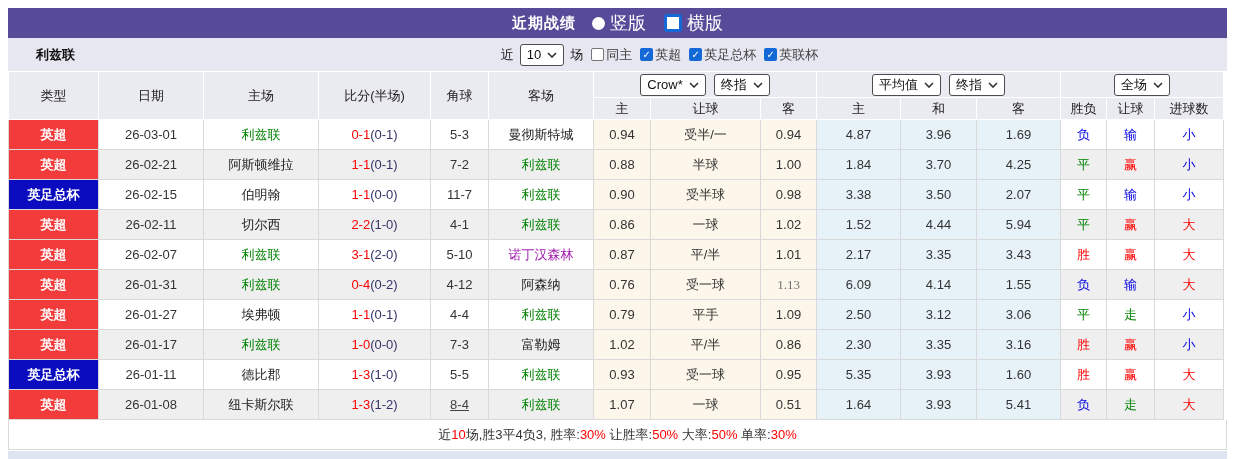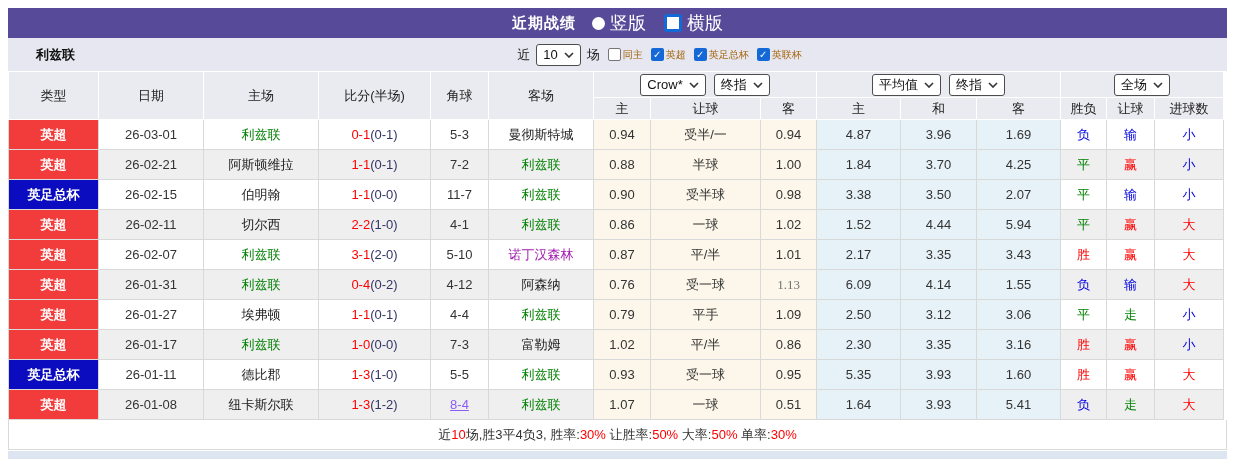--- a/index.html
+++ b/index.html
@@ -19,21 +19,21 @@
   
   .filterbar{height:33px;background:#e7e7f1;position:relative;display:flex;align-items:center;}
   .team-name{position:absolute;left:28px;font-size:13px;font-weight:bold;color:#111;}
   .filter-controls{margin:0 auto;transform:translateX(42px);display:flex;align-items:center;font-size:13px;color:#222;}
   .sel{display:inline-flex;align-items:center;gap:6px;background:#fff;border:1px solid #4d4d4d;
        border-radius:3px;padding:1px 6px;height:18px;font-size:13px;color:#111;cursor:pointer;white-space:nowrap;}
   .cb{width:13px;height:13px;box-sizing:border-box;display:inline-flex;align-items:center;justify-content:center;
       margin:0 2px 0 8px;border-radius:2px;cursor:pointer;}
   .cb.on{background:#1569d6;color:#fff;font-size:10px;font-weight:bold;}
   .cb.off{background:#fff;border:1px solid #767676;}
-  .cb-label{font-size:10px;color:#a16207;font-family:Liberation Mono, monospace;}
+  .cb-label{font-size:13px;color:#404040;font-family:Liberation Mono, monospace;}
   .spc{width:6px;display:inline-block;}
 
   
   table{width:1215px;border-collapse:collapse;table-layout:fixed;font-size:13px;}
   thead th{background:#eaeaf1;border:1px solid #fff;font-weight:normal;color:#222;padding:0;}
   thead tr.h1 th{height:25px;}
   thead tr.h2 th{height:21px;}
   .group-selects{display:flex;align-items:center;justify-content:center;gap:8px;}
   tbody td{border:1px solid #d9d9d9;text-align:center;height:29px;padding:0;color:#333;overflow:hidden;white-space:nowrap;}
   tr.odd td{background:#fff;}
@@ -326,21 +326,21 @@
           <td class="avgcol"><span style="color: rgb(51, 51, 51);">1.60</span></td>
           <td><span style="color: rgb(255, 0, 0);">胜</span></td>
           <td><span style="color: rgb(255, 0, 0);">赢</span></td>
           <td><span style="color: rgb(255, 0, 0);">大</span></td>
         </tr>
         <tr class="even">
           <td class="badge" style="background: rgb(242, 60, 60);">英超</td>
           <td><span style="color: rgb(51, 51, 51);">26-01-08</span></td>
           <td><span style="color: rgb(34, 34, 34);">纽卡斯尔联</span></td>
           <td><span style="color: rgb(255, 0, 0);">1-3</span><span style="color: rgb(51, 51, 102);">(1-2)</span></td>
-          <td><span style="color: #8b5cf6; text-decoration: underline;">8-4</span></td>
+          <td><span style="color: #404040; text-decoration: underline;">8-4</span></td>
           <td><span style="color: rgb(0, 128, 0);">利兹联</span></td>
           <td class="cream"><span style="color: rgb(51, 51, 51);">1.07</span></td>
           <td class="cream"><span style="color: rgb(51, 51, 51);">一球</span></td>
           <td class="cream"><span style="color: rgb(51, 51, 51);">0.51</span></td>
           <td class="avgcol"><span style="color: rgb(51, 51, 51);">1.64</span></td>
           <td class="avgcol"><span style="color: rgb(51, 51, 51);">3.93</span></td>
           <td class="avgcol"><span style="color: rgb(51, 51, 51);">5.41</span></td>
           <td><span style="color: rgb(0, 0, 224);">负</span></td>
           <td><span style="color: rgb(0, 128, 0);">走</span></td>
           <td><span style="color: rgb(255, 0, 0);">大</span></td>

